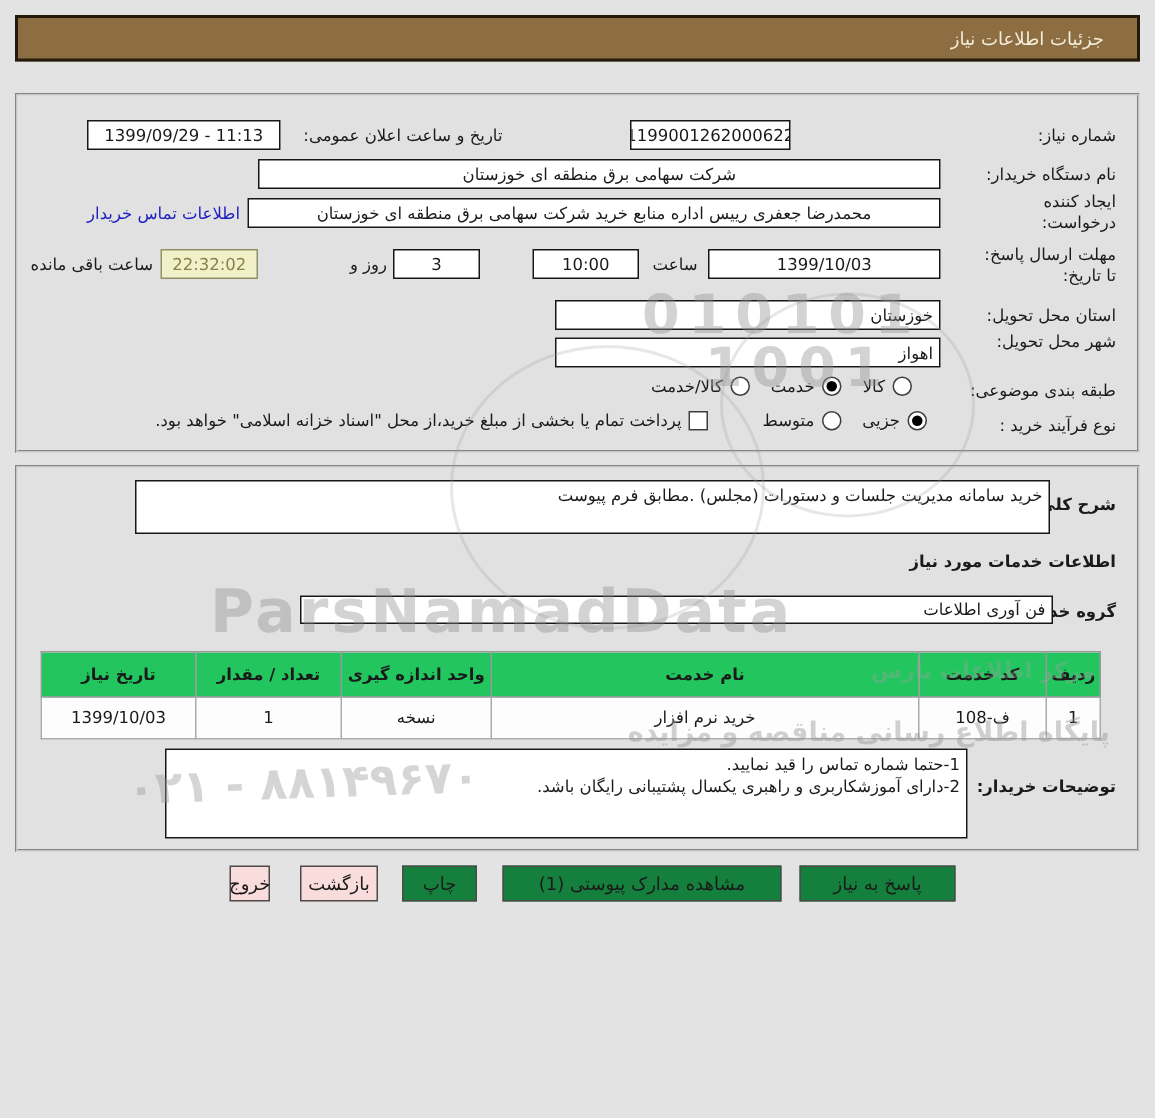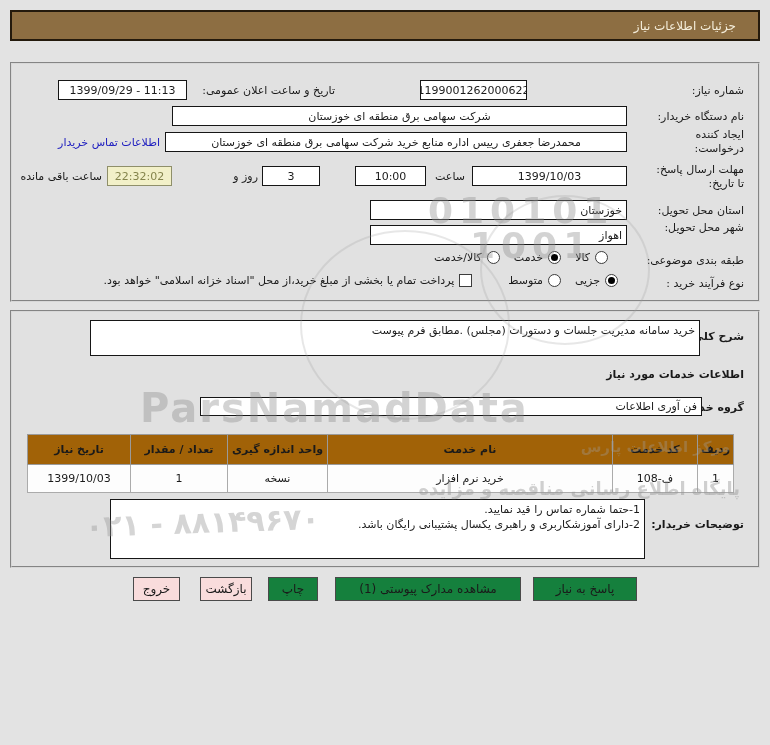--- a/index.html
+++ b/index.html
@@ -50,21 +50,21 @@
   }
   .checkbox { width:13px; height:13px; border:1px solid #3c3c3c; background:#fff; flex:none; }
   
   .textarea {
     position:absolute; background:#fff; border:1px solid #161616;
     padding:2px 4px; line-height:15px; overflow:hidden;
   }
   
   .tbl { position:absolute; border-collapse:collapse; table-layout:fixed; background:#fdfdfd; }
   .tbl th {
-    background:#a16207; border:1px solid #9a9a9a; font-weight:bold;
+    background:#22c55e; border:1px solid #9a9a9a; font-weight:bold;
     height:30px; font-size:11px; padding:0 2px;
   }
   .tbl td { border:1px solid #ababab; height:28px; text-align:center; font-size:11px; }
   
   .btn {
     position:absolute; top:577px; height:24px;
     border:1px solid #4a4a4a; display:flex; align-items:center; justify-content:center;
     font-size:12px; cursor:pointer;
   }
   .btn.green { background:#15803d; }
@@ -195,21 +195,21 @@
   <div class="textarea" style="top:187px; right:113px; width:535px; height:60px;">
     <div>1-حتما شماره تماس  را قید نمایید.</div>
     <div>2-دارای آموزشکاربری و راهبری یکسال پشتیبانی رایگان باشد.</div>
   </div>
 </div>
 
 <div class="btn green" style="right:133px; width:104px;">پاسخ به نیاز</div>
 <div class="btn green" style="right:249px; width:186px;">مشاهده مدارک پیوستی (1)</div>
 <div class="btn green" style="right:452px; width:50px;">چاپ</div>
 <div class="btn pink" style="right:518px; width:52px;">بازگشت</div>
-<div class="btn pink" style="right:590px; width:47px;">خروج</div>
+<div class="btn pink" style="right:590px; width:27px;">خروج</div>
 
 <div class="wm">
   <div class="wm-circle" style="left:480px; top:195px; width:170px; height:150px;"></div>
   <div class="wm-circle" style="left:300px; top:230px; width:210px; height:190px;"></div>
   <div class="wm-digits" style="left:428px; top:190px;">010101</div>
   <div class="wm-digits" style="left:470px; top:225px;">1001</div>
   <div class="wm-brand" style="left:140px; top:385px;">ParsNamadData</div>
   <div class="wm-fa2" style="right:40px; top:438px;">مرکز اطلاعات پارس</div>
   <div class="wm-fa" style="right:30px; top:478px;">پایگاه اطلاع رسانی مناقصه و مزایده</div>
   <div class="wm-phone" style="left:85px; top:505px;">۰۲۱ - ۸۸۱۴۹۶۷۰</div>

